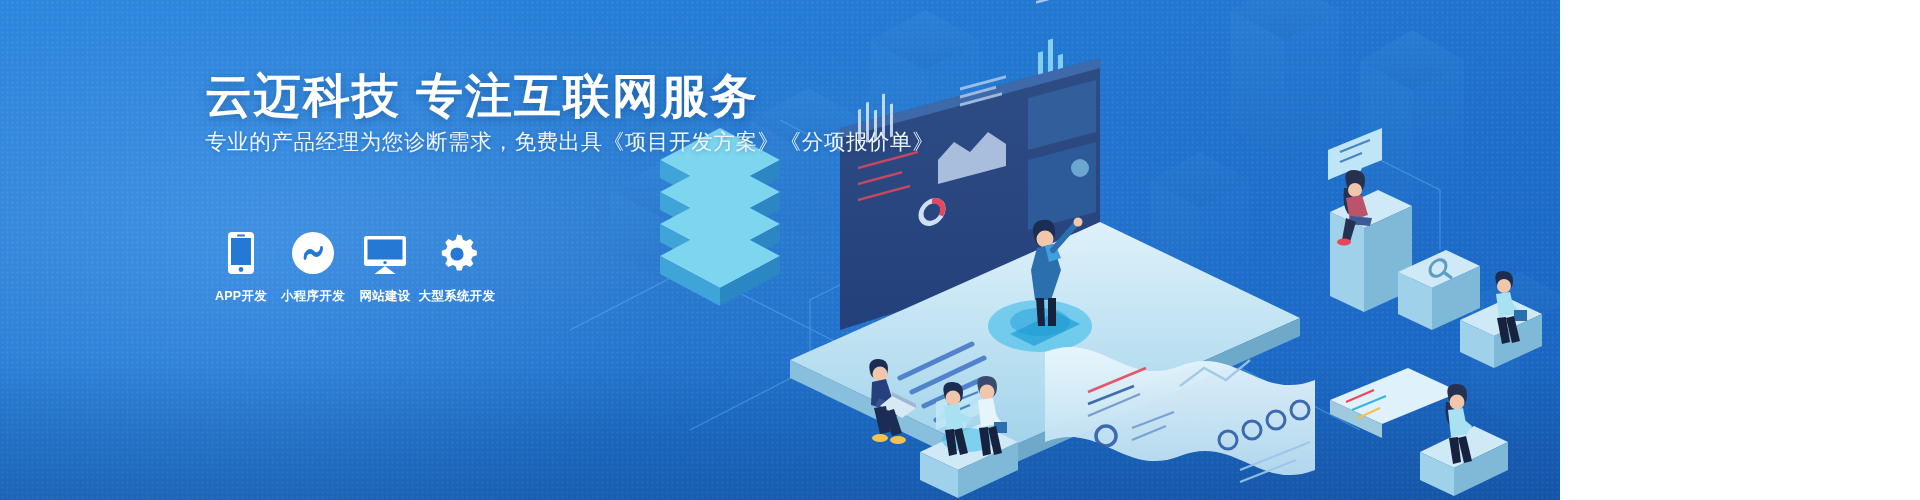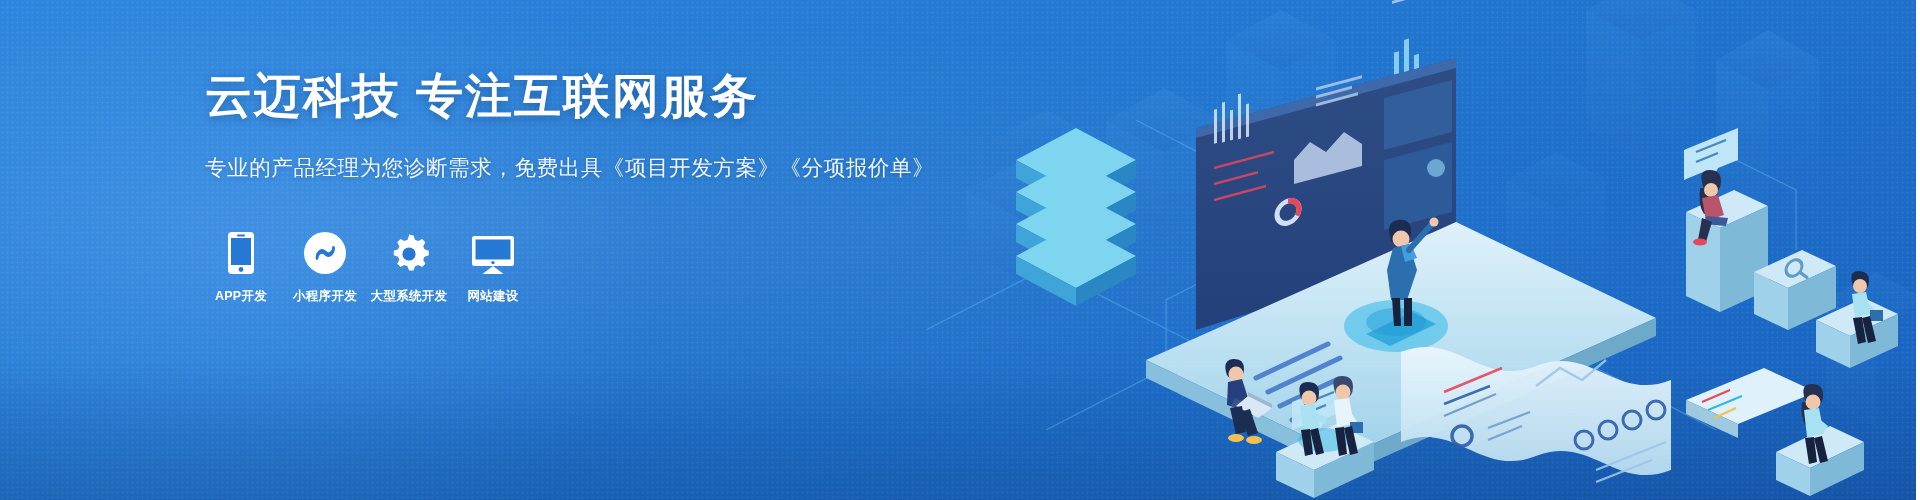--- a/index.html
+++ b/index.html
@@ -1,21 +1,21 @@
 <!DOCTYPE html>
 <html><head>
 <meta charset="utf-8">
 <style>
   * { margin:0; padding:0; box-sizing:border-box; }
   html, body {
     width:1920px; height:500px; overflow:hidden;
     font-family:"Liberation Sans","DejaVu Sans",sans-serif;
   }
   #banner{
-    position:relative; width:1916px; height:500px; overflow:hidden;
+    position:relative; width:1560px; height:500px; overflow:hidden;
     background:linear-gradient(160deg,#2d86dd 0%,#2379d2 35%,#1c6cc8 70%,#1861bd 100%);
   }
   
   .texture{
     position:absolute; inset:0;
     background-image:radial-gradient(rgba(255,255,255,.055) 1px, transparent 1.2px);
     background-size:5px 5px;
     pointer-events:none;
   }
   .glow-left{
@@ -30,28 +30,28 @@
     pointer-events:none;
   }
 
   
   .copy{ position:absolute; left:205px; top:68px; width:700px; z-index:6; }
   .headline{
     color:#ffffff; font-size:47px; font-weight:bold; letter-spacing:2px;
     line-height:1.18; white-space:nowrap;
     text-shadow:0 2px 10px rgba(4,40,90,.35);
   }
-  .sub{ margin-top:26px; }
+  .sub{ }
   .sub-line{
     color:#eef6ff; font-size:21.5px; line-height:1.78; letter-spacing:.6px;
     white-space:nowrap; text-shadow:0 1px 4px rgba(4,40,90,.28);
   }
 
   
-  .icon-row{ position:absolute; left:205px; top:228px; display:flex; gap:12px; z-index:6; }
+  .icon-row{ position:absolute; left:205px; top:228px; display:flex; gap:0; z-index:6; }
   .icon-item{
     width:72px; display:flex; flex-direction:column; align-items:center;
     cursor:pointer;
   }
   .icon-glyph{
     height:46px; display:flex; align-items:flex-end; justify-content:center;
   }
   .icon-glyph svg{ display:block; }
   .icon-label{
     margin-top:14px; color:#ffffff; font-size:12.5px; font-weight:bold;
@@ -387,39 +387,39 @@
           <path d="M13 25.5 c0 -5 4.5 -9.5 8.2 -5.5 c3.6 4 8.3 -0.2 8.3 -4.6" fill="none" stroke="#2579d4" stroke-width="2.6" stroke-linecap="round"></path>
           <path d="M29.5 16.5 c0 5 -4.5 9.5 -8.2 5.5 c-3.6 -4 -8.3 0.2 -8.3 4.6" fill="none" stroke="#2579d4" stroke-width="2.6" stroke-linecap="round"></path>
         </svg>
       </span>
       <span class="icon-label">小程序开发</span>
     </div>
 
 
     <div class="icon-item">
       <span class="icon-glyph">
+        <svg width="42" height="38" viewBox="0 0 42 38">
+          <rect x="0" y="0" width="42" height="30" rx="2.5" fill="#ffffff"></rect>
+          <rect x="3.5" y="3.5" width="35" height="20" fill="#2579d4"></rect>
+          <circle cx="21" cy="26.6" r="1.7" fill="#2579d4"></circle>
+          <path d="M21 30 L31.5 38 L10.5 38 Z" fill="#ffffff"></path>
+        </svg>
+      </span>
+      <span class="icon-label">网站建设</span>
+    </div>
+
+    <div class="icon-item">
+      <span class="icon-glyph">
         <svg width="40" height="40" viewBox="0 0 40 40">
           <path d="M20 0.5 l4.6 1.0 l1.4 4.3 l3.1 1.3 l4.0 -2.2 l3.3 3.3 l-2.2 4.0 l1.3 3.1
                    l4.3 1.4 l0 4.6 l-4.3 1.4 l-1.3 3.1 l2.2 4.0 l-3.3 3.3 l-4.0 -2.2 l-3.1 1.3
                    l-1.4 4.3 l-4.6 0 l-1.4 -4.3 l-3.1 -1.3 l-4.0 2.2 l-3.3 -3.3 l2.2 -4.0
                    l-1.3 -3.1 l-4.3 -1.4 l0 -4.6 l4.3 -1.4 l1.3 -3.1 l-2.2 -4.0 l3.3 -3.3
                    l4.0 2.2 l3.1 -1.3 l1.4 -4.3 Z" fill="#ffffff"></path>
           <circle cx="20" cy="20" r="6.6" fill="#2579d4"></circle>
         </svg>
       </span>
       <span class="icon-label">大型系统开发</span>
     </div>
 
-    <div class="icon-item">
-      <span class="icon-glyph">
-        <svg width="42" height="38" viewBox="0 0 42 38">
-          <rect x="0" y="0" width="42" height="30" rx="2.5" fill="#ffffff"></rect>
-          <rect x="3.5" y="3.5" width="35" height="20" fill="#2579d4"></rect>
-          <circle cx="21" cy="26.6" r="1.7" fill="#2579d4"></circle>
-          <path d="M21 30 L31.5 38 L10.5 38 Z" fill="#ffffff"></path>
-        </svg>
-      </span>
-      <span class="icon-label">网站建设</span>
-    </div>
-
   </div>
 
 </div>
 
 </body></html>

